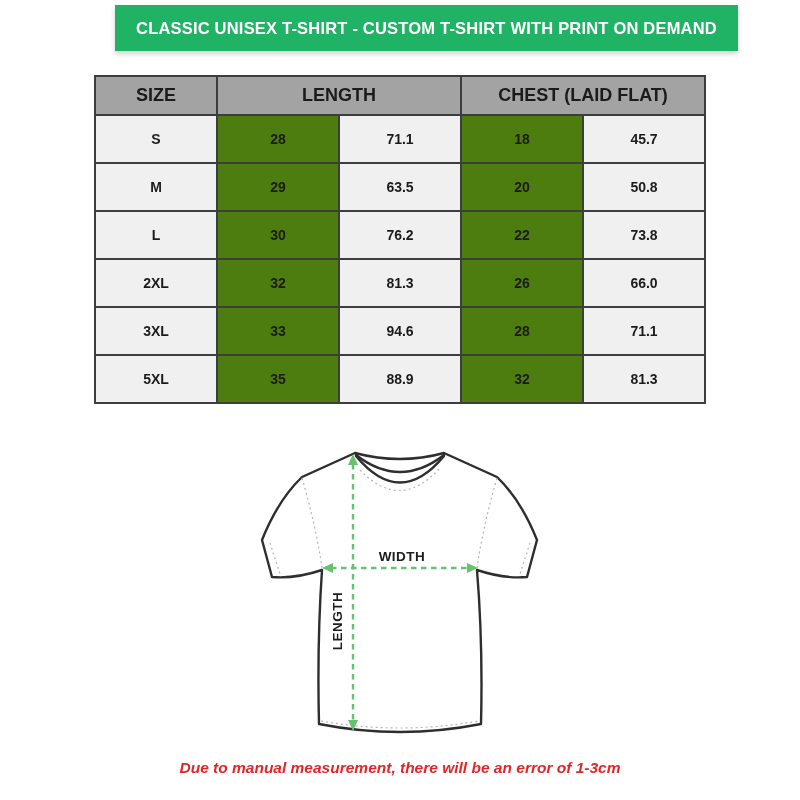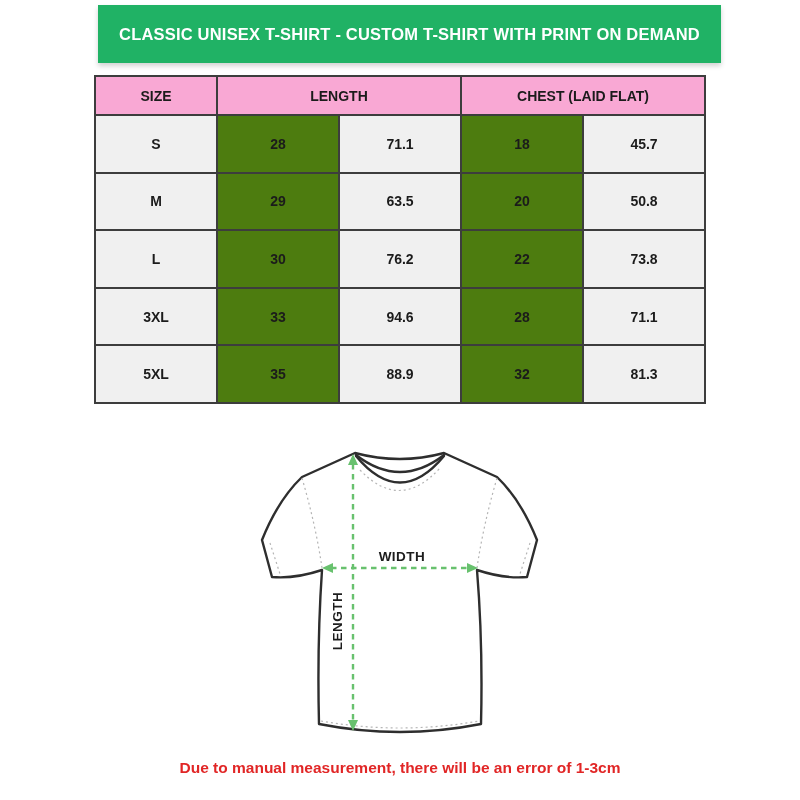--- a/index.html
+++ b/index.html
@@ -1,56 +1,56 @@
 <!DOCTYPE html>
 <html style="--accent: #20b265; --arrow: #68c16e; --note: #e12626;"><head>
 <meta charset="utf-8">
 <style>
   html,body{margin:0;padding:0;background:#ffffff;}
   body{font-family:"Liberation Sans", sans-serif;}
   .canvas{position:relative;width:800px;height:800px;background:#ffffff;overflow:hidden;margin:0 auto;}
 
   
   .banner{
-    position:absolute;left:98px;top:5px;width:623px;height:58px;
+    position:absolute;left:115px;top:5px;width:623px;height:46px;
     background:var(--accent,#20b265);
     display:flex;align-items:center;justify-content:center;
     box-shadow:0 3px 5px rgba(0,0,0,.18);
   }
   .banner span{
     color:#ffffff;font-size:16.5px;font-weight:700;letter-spacing:.2px;white-space:nowrap;
   }
 
   
   .tablewrap{position:absolute;left:94px;top:75px;width:612px;height:329px;}
   table.sizechart{
     width:100%;height:100%;border-collapse:collapse;table-layout:fixed;
     border:2.5px solid #3d3d3d;
   }
   table.sizechart th, table.sizechart td{
     border:2px solid #3d3d3d;text-align:center;vertical-align:middle;
     font-size:14px;font-weight:700;color:#1b1b1b;padding:0;
   }
-  table.sizechart th{background:#f9a8d4;font-size:14px;height:37px;}
+  table.sizechart th{background:#a3a3a3;font-size:18px;height:37px;}
   table.sizechart td{background:#4d7c0f;}
   table.sizechart td.shade{background:#f0f0f0;}
 
   
   .diagram{position:absolute;left:250px;top:438px;width:300px;height:310px;}
   .outline{fill:none;stroke:#2e2e2e;stroke-width:2.4;stroke-linejoin:round;stroke-linecap:round;}
   .bodyfill{fill:#ffffff;stroke:#2e2e2e;stroke-width:2.4;stroke-linejoin:round;}
   .stitch{fill:none;stroke:#b5b5b5;stroke-width:1.2;stroke-dasharray:2 3;}
   .measure{fill:none;stroke:var(--arrow,#68c16e);stroke-width:2.4;stroke-dasharray:5.5 4.5;}
   .arrowhead{fill:var(--arrow,#68c16e);}
   .measure-label{font-family:"Liberation Sans",sans-serif;font-size:13.5px;font-weight:700;fill:#1d1d1d;letter-spacing:.5px;}
 
   
   .footnote{
     position:absolute;left:0;top:759px;width:800px;text-align:center;
-    color:var(--note,#e12626);font-size:15.5px;font-weight:700;
+    color:var(--note,#e12626);font-size:15.5px;font-weight:700;font-style:italic;
   }
 </style>
 </head>
 <body>
 
 <div class="canvas">
 
   <div class="banner">
     <span>CLASSIC UNISEX T-SHIRT - CUSTOM T-SHIRT WITH PRINT ON DEMAND</span>
   </div>
@@ -85,20 +85,27 @@
             <td class="shade">63.5</td>
             <td>20</td>
             <td class="shade">50.8</td>
           </tr>
           <tr>
             <td class="shade">L</td>
             <td>30</td>
             <td class="shade">76.2</td>
             <td>22</td>
             <td class="shade">73.8</td>
+          </tr>
+          <tr>
+            <td class="shade">2XL</td>
+            <td>32</td>
+            <td class="shade">81.3</td>
+            <td>26</td>
+            <td class="shade">66.0</td>
           </tr>
           <tr>
             <td class="shade">3XL</td>
             <td>33</td>
             <td class="shade">94.6</td>
             <td>28</td>
             <td class="shade">71.1</td>
           </tr>
           <tr>
             <td class="shade">5XL</td>

